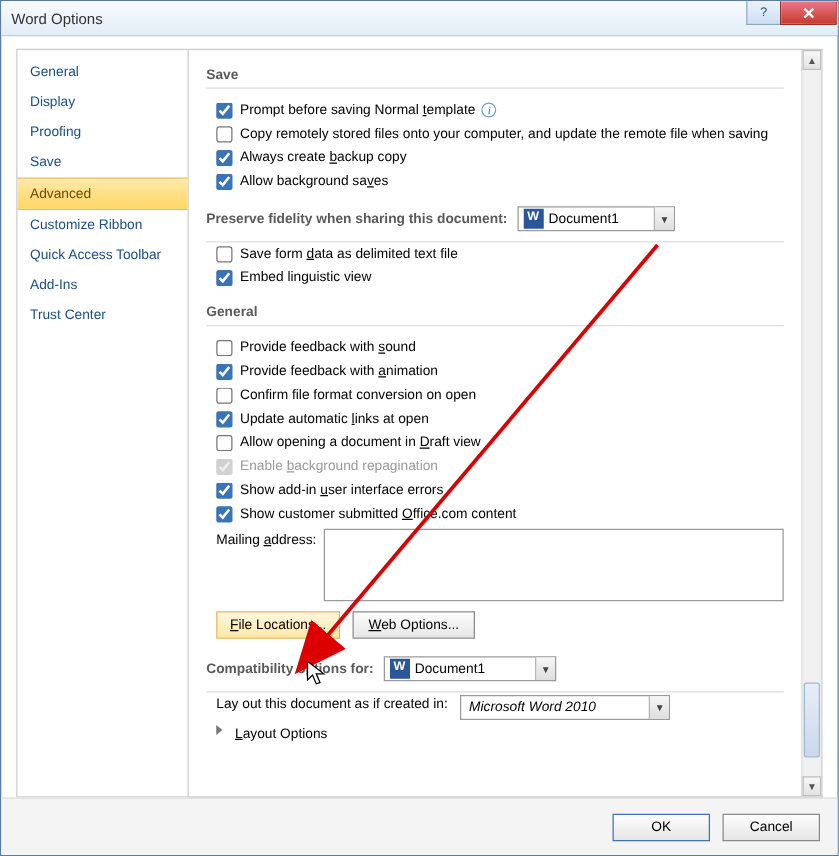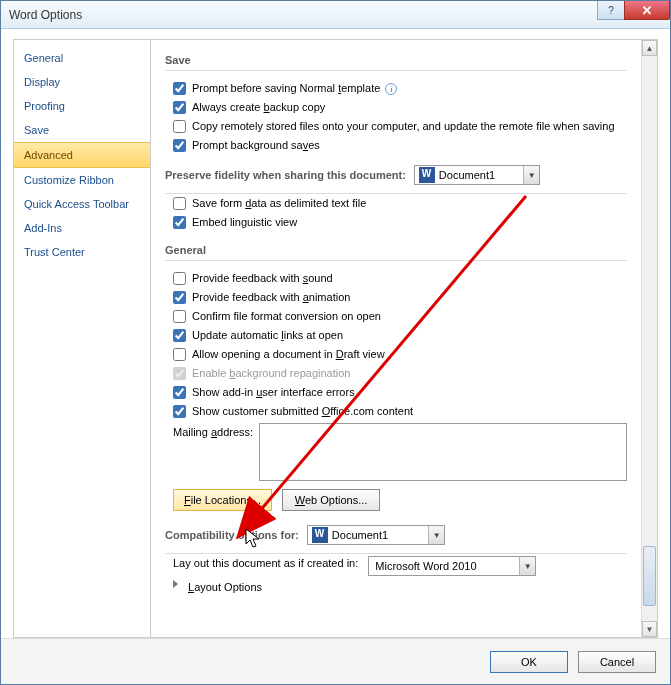--- a/index.html
+++ b/index.html
@@ -153,21 +153,21 @@
     padding: 2px 10px; height:22px;
     border:1px solid #8a8a8a; background:linear-gradient(#fdfdfd,#e6e6e6);
     font-size:11px; font-family:inherit; cursor:default;
     min-width: 98px;
   }
   .btn.highlight {
     border:1px solid #e8b44a; background:linear-gradient(#fff7e0,#ffe8a6);
   }
   .btn-row { display:flex; gap:10px; padding:6px 0 10px 8px; }
   .combo {
-    display:inline-flex;align-items:center;border:1px solid #9a9a9a;background:#fff;height:20px;
+    display:inline-flex;align-items:center;border:1px solid #9a9a9a;background:#fff;height:20px;font-style:italic;
   }
   .combo .val{ padding:0 6px; min-width:150px; }
   .combo .dd{ width:16px;height:18px;border-left:1px solid #b5b5b5;background:linear-gradient(#f6f6f6,#dedede);display:flex;align-items:center;justify-content:center;font-size:8px;color:#444;}
   .tree-arrow{ display:inline-block;width:0;height:0;border-top:4px solid transparent;border-bottom:4px solid transparent;border-left:5px solid #777;margin-right:4px; }
   .footer {
     height: 46px;
     border-top: 1px solid #ddd;
     display:flex; justify-content:flex-end; align-items:center;
     gap:10px; padding-right:14px;
     background:#f4f4f4;
@@ -211,30 +211,30 @@
     <div class="content-wrap">
       <div class="content">
 
         <div class="section-title">Save</div>
 
         <div class="row">
           <input type="checkbox" checked="" style="">
           <span><span>Prompt before saving Normal </span><span class="u">t</span><span>emplate</span> <span class="info-icon">i</span></span>
         </div>
         <div class="row">
+          <input type="checkbox" style="">
+          <span>Copy remotely stored files onto your computer, and update the remote file when saving</span>
+        </div>
+        <div class="row">
           <input type="checkbox" checked="" style="">
           <span><span>Always create </span><span class="u">b</span><span>ackup copy</span></span>
         </div>
         <div class="row">
-          <input type="checkbox" style="">
-          <span>Copy remotely stored files onto your computer, and update the remote file when saving</span>
-        </div>
-        <div class="row">
-          <input type="checkbox" checked="" style="">
-          <span><span>Prompt background sa</span><span class="u">v</span><span>es</span></span>
+          <input type="checkbox" checked="" style="">
+          <span><span>Allow background sa</span><span class="u">v</span><span>es</span></span>
         </div>
 
         <div class="inline-row" style="border-bottom:1px solid #ddd;margin-top:6px;">
           <span style="font-weight:bold;color:#5a5a5a;">Preserve fidelity when sharing this document:</span>
           <span class="doc-select">
             <span class="wicon"></span>
             <span class="val">Document1</span>
             <span class="dd">▼</span>
           </span>
         </div>

